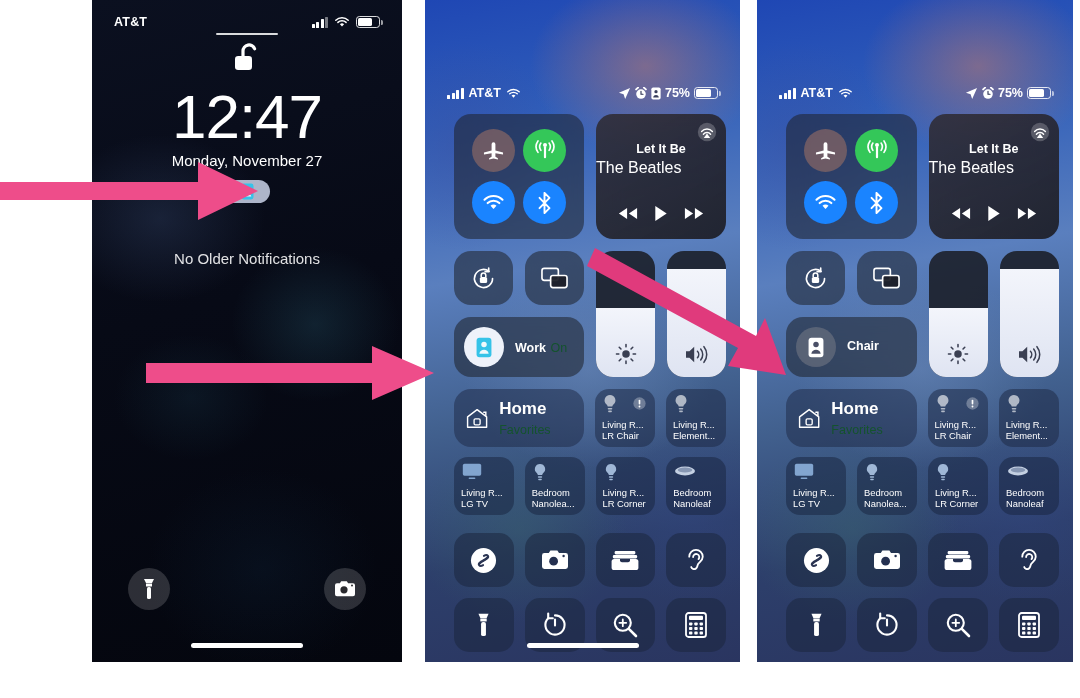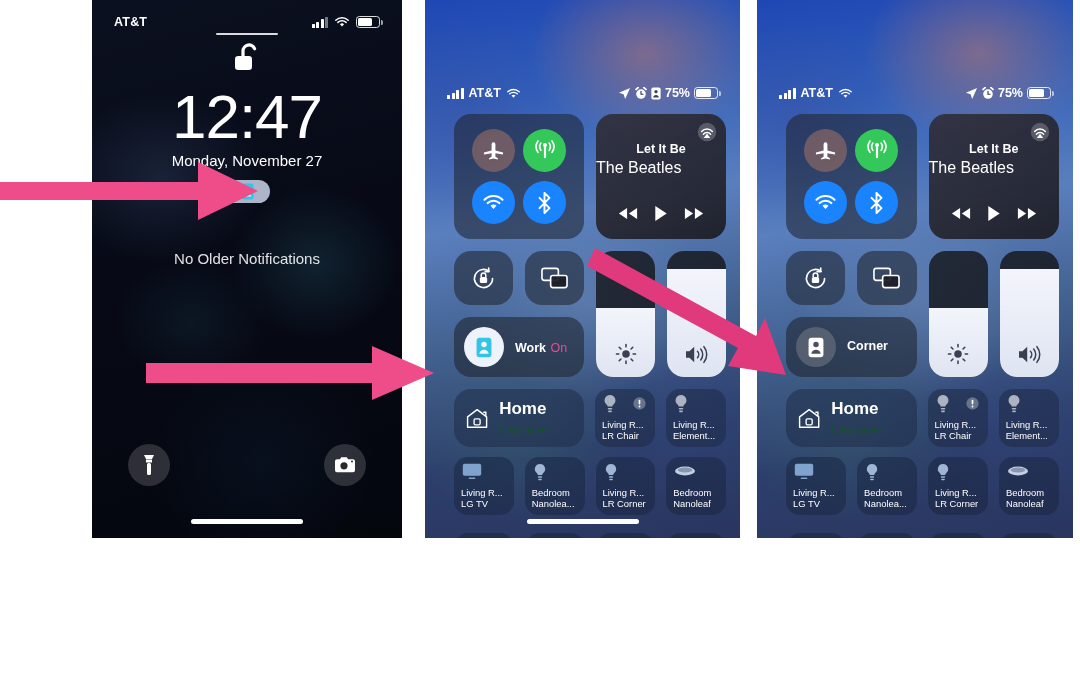--- a/index.html
+++ b/index.html
@@ -1,21 +1,21 @@
 <!DOCTYPE html>
 <html><head>
 <meta charset="utf-8">
 <style>
   * { margin:0; padding:0; box-sizing:border-box; }
   html,body{ width:1080px; height:698px; background:#ffffff; overflow:hidden;
     font-family:"Liberation Sans", sans-serif; }
   #stage{ position:relative; width:1080px; height:698px; background:#fff; }
 
   
-  .phone{ position:absolute; top:0; height:538px; overflow:hidden; }
+  .phone{ position:absolute; top:0; height:662px; overflow:hidden; }
   #phone1{ left:92px; width:310px; background:#05070f; }
   #phone2{ left:425px; width:315px; }
   #phone3{ left:757px; width:316px; }
 
   
   .ls-bg{ position:absolute; inset:0;
     background:
       radial-gradient(ellipse 150px 120px at 22% 33%, rgba(60,80,120,.32), rgba(0,0,0,0) 70%),
       radial-gradient(ellipse 120px 110px at 72% 49%, rgba(40,90,110,.30), rgba(0,0,0,0) 70%),
       radial-gradient(ellipse 110px 90px at 32% 60%, rgba(30,70,90,.22), rgba(0,0,0,0) 70%),
@@ -100,21 +100,21 @@
   .row2{ display:flex; gap:12px; margin-top:12px; }
   .leftcol{ width:calc(50% - 6px); }
   .smallrow{ display:flex; gap:12px; }
   .sq{ width:calc(50% - 6px); height:54px; display:flex; align-items:center; justify-content:center; }
   .focus-tile{ margin-top:12px; height:60px; display:flex; align-items:center; padding-left:10px; gap:11px; }
   .focus-circle{ width:40px; height:40px; border-radius:50%;
     display:flex; align-items:center; justify-content:center; }
   .focus-circle.on{ background:#eef2fa; }
   .focus-circle.off{ background:rgba(118,122,135,.55); }
   .focus-txt .fname{ color:#fff; font-size:12.5px; font-weight:700; line-height:1.25; }
-  .focus-txt .fstate{ color:#ec4899; font-size:12.5px; font-weight:400; line-height:1.25; }
+  .focus-txt .fstate{ color:#14532d; font-size:12.5px; font-weight:400; line-height:1.25; }
   .focus-txt.centered{ display:flex; align-items:center; height:40px; }
 
   .sliders{ width:calc(50% - 6px); display:flex; gap:12px; }
   .slider{ width:calc(50% - 6px); height:126px; border-radius:17px; overflow:hidden;
     position:relative; background:rgba(20,20,24,.80); }
   .slider .fill{ position:absolute; left:0; right:0; bottom:0;
     background:linear-gradient(180deg,#f3f5fb,#dfe4f2); }
   .slider .gl{ position:absolute; bottom:12px; left:0; right:0; display:flex; justify-content:center; }
 
   
@@ -653,21 +653,21 @@
 
           <div class="mod focus-tile">
             <span class="focus-circle off">
               <svg width="16" height="21" viewBox="0 0 14 18">
                 <rect x="0.5" y="0.5" width="13" height="17" rx="2.6" fill="#fff"></rect>
                 <circle cx="7" cy="6.4" r="2.4" fill="#4a4f66"></circle>
                 <path d="M2.9 14.4c.5-2.4 2.1-3.4 4.1-3.4s3.6 1 4.1 3.4z" fill="#4a4f66"></path>
               </svg>
             </span>
             <span class="focus-txt centered">
-              <span class="fname">Corner</span>
+              <span class="fname">Chair</span>
             </span>
           </div>
         </div>
 
         <div class="sliders">
           <div class="slider">
             <div class="fill" style="height:55%"></div>
             <div class="gl">
               <svg width="22" height="22" viewBox="0 0 24 24">
                 <circle cx="12" cy="12" r="4.1" fill="#3a3f52"></circle>

